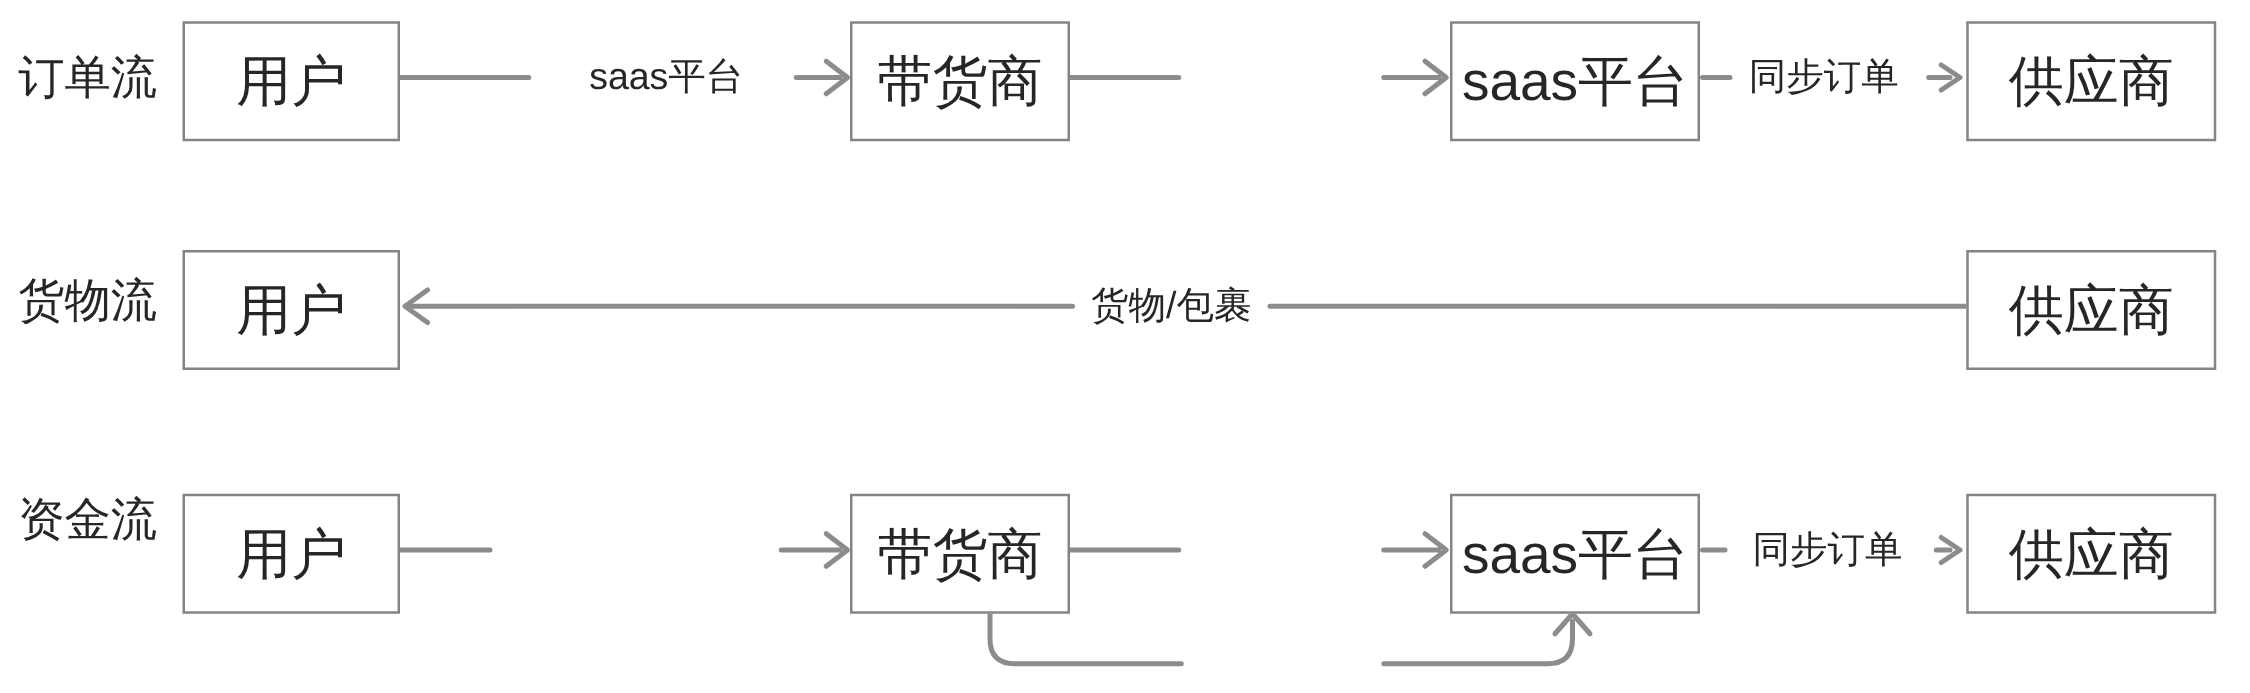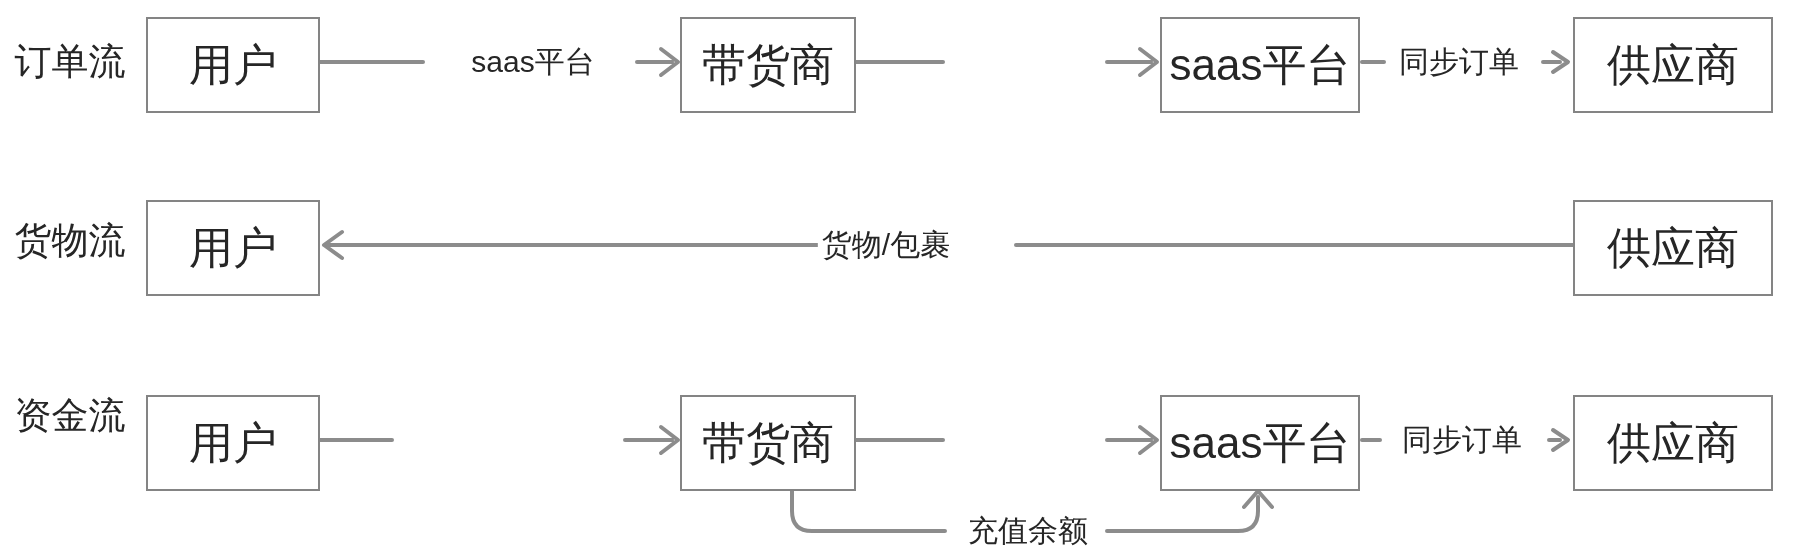--- a/index.html
+++ b/index.html
@@ -105,18 +105,17 @@
   <div class="node" style="left:1573px; top:200px; width:200px">供应商</div>
 
   <div class="node" style="left:146px;  top:395px; width:174px">用户</div>
   <div class="node" style="left:680px;  top:395px; width:176px">带货商</div>
   <div class="node" style="left:1160px; top:395px; width:200px">saas平台</div>
   <div class="node" style="left:1573px; top:395px; width:200px">供应商</div>
 
   <div class="edge-label" style="left:533px;  top:62px">saas平台</div>
   <div class="edge-label" style="left:1459px; top:62px">同步订单</div>
 
-  <div class="edge-label" style="left:886px;  top:245px">货物/包裹</div>
+  <div class="edge-label" style="left:937px;  top:245px">货物/包裹</div>
 
   <div class="edge-label" style="left:1462px; top:440px">同步订单</div>
-  <div class="edge-label" style="left:1028px; top:531px">充值余额</div>
 
 </div>
 
 </body></html>

